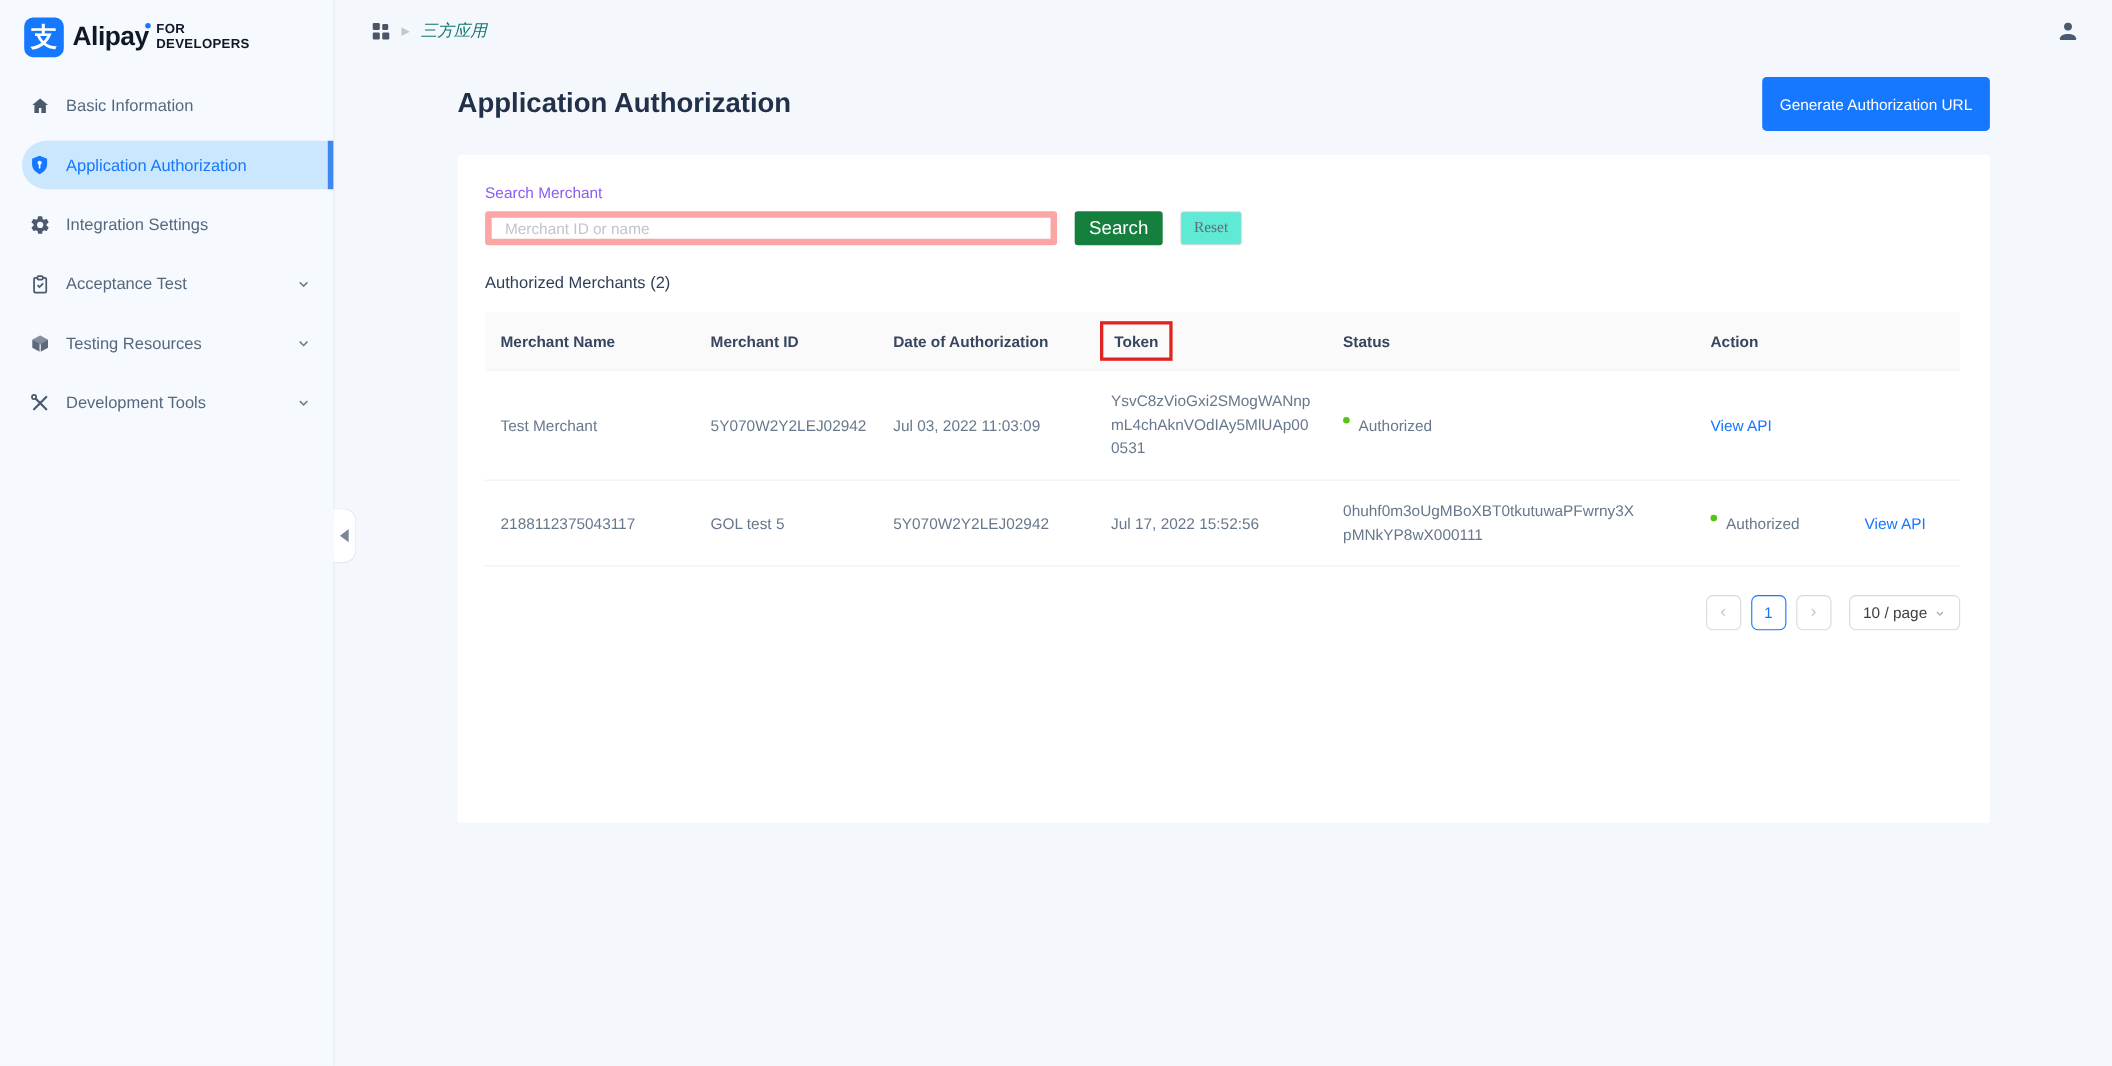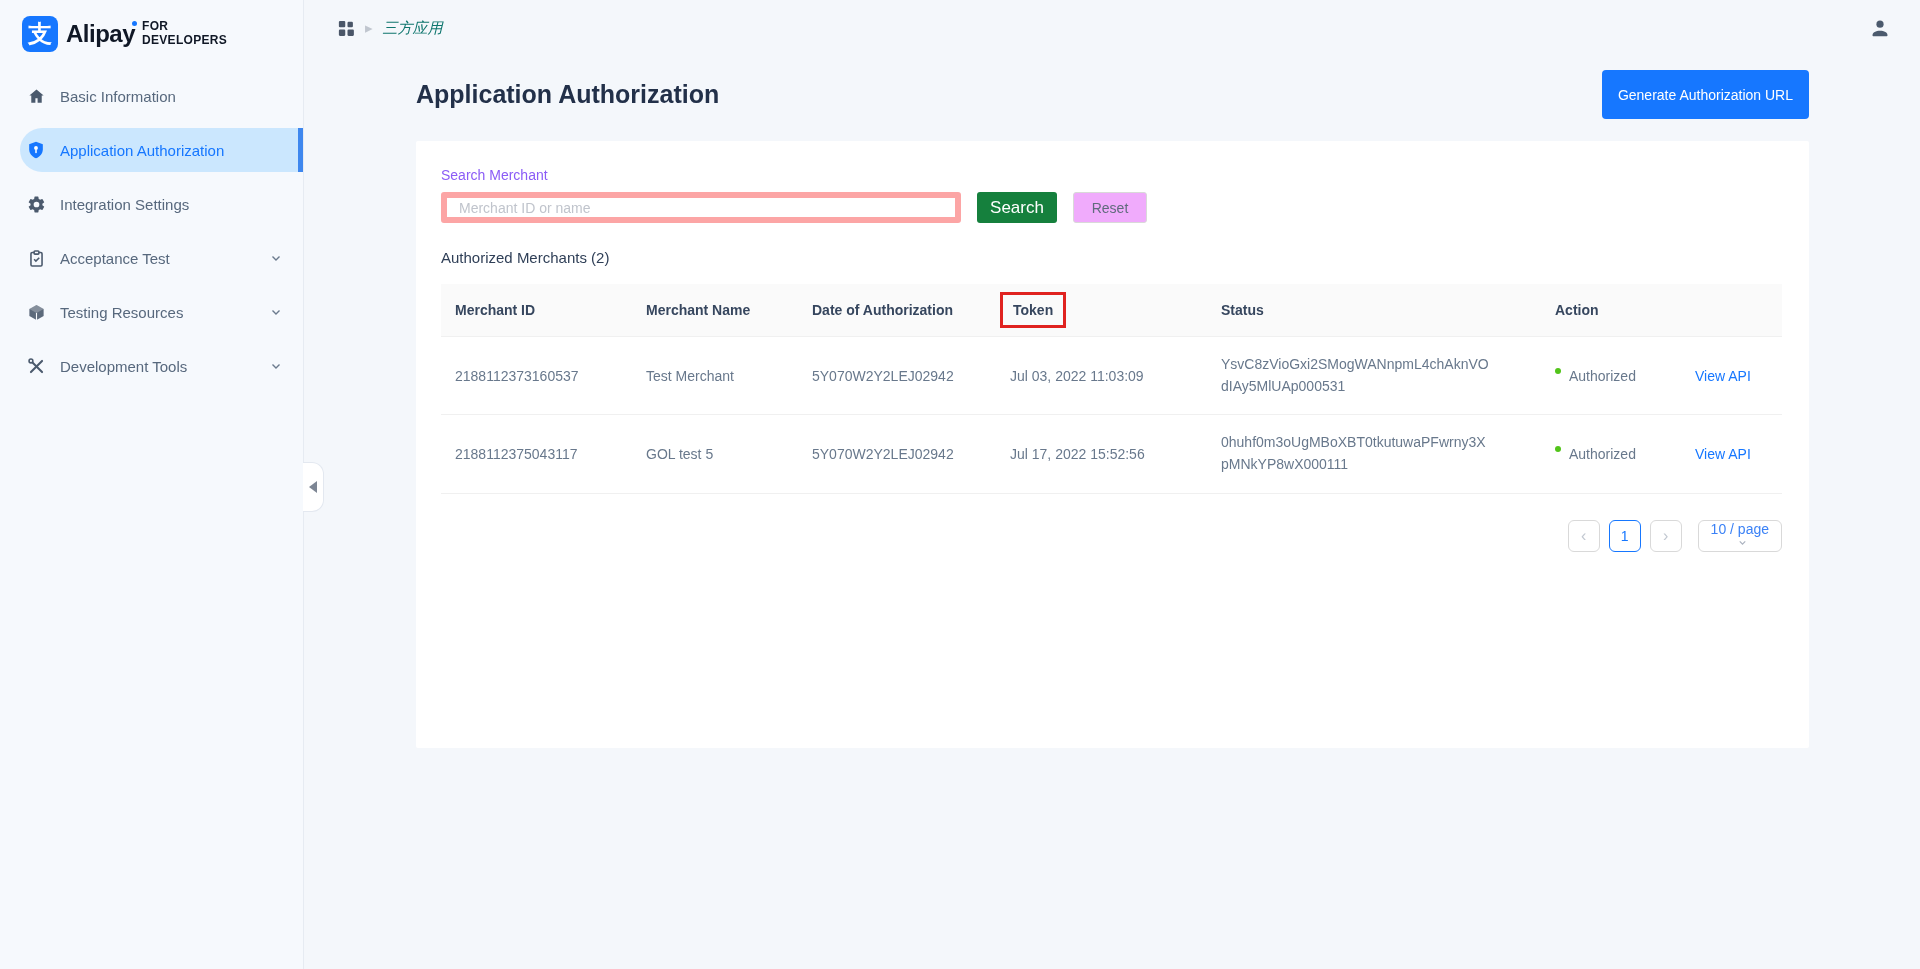--- a/index.html
+++ b/index.html
@@ -37,40 +37,40 @@
   .page-head { display:flex; align-items:center; padding:14px 111px 0 112px; }
   .page-title { font-size:25px; font-weight:700; color:#223049; }
   .gen-btn { margin-left:auto; height:49px; padding:0 16px; background:#1677ff; color:#fff; border:none; border-radius:4px; font-size:14px; font-family:inherit; cursor:pointer; }
 
   .card { background:#fff; border-radius:2px; margin:22px 111px 0 112px; min-height:607px; padding:26px 27px 24px 25px; }
   .search-label { font-size:14px; color:#8b5cf6; margin-bottom:9px; }
   .search-row { display:flex; align-items:center; }
   .search-input { width:520px; height:31px; border:6px solid #fca5a5; border-radius:3px; padding:0 12px; font-size:14px; font-family:inherit; color:#333; outline:none; }
   .search-input::placeholder { color:#c0c4cc; }
   .btn-search { margin-left:16px; width:80px; height:31px; background:#15803d; color:#fff; border:none; border-radius:3px; font-size:17px; font-family:inherit; cursor:pointer; }
-  .btn-reset { margin-left:16px; width:74px; height:31px; background:#f0abfc; color:#5f6b7c; border:1px solid #d9d9d9; border-radius:3px; font-size:14px; font-family:Liberation Sans, sans-serif; cursor:pointer; }
+  .btn-reset { margin-left:16px; width:56px; height:31px; background:#5eead4; color:#5f6b7c; border:1px solid #d9d9d9; border-radius:3px; font-size:14px; font-family:Liberation Serif, serif; cursor:pointer; }
 
   .list-title { margin-top:26px; font-size:15px; color:#2f3f57; }
 
   .table { margin-top:18px; border-bottom:1px solid #f0f0f0; }
   .tr { display:grid; grid-template-columns:191px 166px 198px 211px 334px 140px 1fr; align-items:center; }
   .thead { background:#fafafa; }
   .th { padding:18px 14px; font-size:14px; font-weight:700; color:#36465e; }
   .td { padding:17px 14px; font-size:14px; color:#68788c; }
   .token-cell { max-width:300px; word-break:break-all; line-height:1.55; }
   .red-box { display:inline-block; border:3px solid #e02320; padding:7px 10px; margin:-10px -10px; }
   .row-line { border-top:1px solid #f0f0f0; }
   .status { display:flex; }
   .dot { width:6px; height:6px; border-radius:50%; background:#52c41a; margin-right:8px; flex:0 0 6px; }
   .link { color:#1677ff; cursor:pointer; }
 
   .pager { display:flex; justify-content:flex-end; align-items:center; margin-top:26px; }
   .pg-btn { width:32px; height:32px; border:1px solid #d9d9d9; background:#fff; border-radius:6px; display:flex; align-items:center; justify-content:center; color:#c2c8d1; font-size:16px; cursor:pointer; margin-left:9px; user-select:none; }
   .pg-cur { border-color:#1677ff; color:#1677ff; font-size:14px; }
-  .pg-size { margin-left:16px; height:32px; border:1px solid #d9d9d9; background:#fff; border-radius:6px; padding:0 12px; display:flex; align-items:center; color:#3b82f6; font-size:14px; cursor:pointer;flex-direction:column; }
+  .pg-size { margin-left:16px; height:32px; border:1px solid #d9d9d9; background:#fff; border-radius:6px; padding:0 12px; display:flex; align-items:center; color:#404040; font-size:14px; cursor:pointer; }
   .pg-size .chev { margin-left:6px; color:#aab2bf; display:flex; }
 </style>
 </head>
 <body>
 
 <aside class="sidebar">
   <div class="brand">
     <div class="brand-logo">支</div>
     <div class="brand-word">Alipay</div>
     <div class="brand-suffix">
@@ -196,30 +196,29 @@
     <div class="search-row">
       <input class="search-input" type="text" placeholder="Merchant ID or name" style="">
       <button class="btn-search">Search</button>
       <button class="btn-reset">Reset</button>
     </div>
 
     <div class="list-title">Authorized Merchants (2)</div>
 
     <div class="table">
       <div class="tr thead">
+        <div class="th">Merchant Name</div>
         <div class="th">Merchant ID</div>
-        <div class="th">Merchant Name</div>
         <div class="th">Date of Authorization</div>
         <div class="th"><span class="red-box">Token</span></div>
         <div class="th">Status</div>
         <div class="th">Action</div>
       </div>
 
       <div class="tr row-line">
-        <div class="td">2188112373160537</div>
         <div class="td">Test Merchant</div>
         <div class="td">5Y070W2Y2LEJ02942</div>
         <div class="td">Jul 03, 2022 11:03:09</div>
         <div class="td token-cell">YsvC8zVioGxi2SMogWANnpmL4chAknVOdIAy5MlUAp000531</div>
         <div class="td status">
           <span class="dot"></span>
           <span>Authorized</span>
         </div>
         <div class="td"><span class="link">View API</span></div>
       </div>

